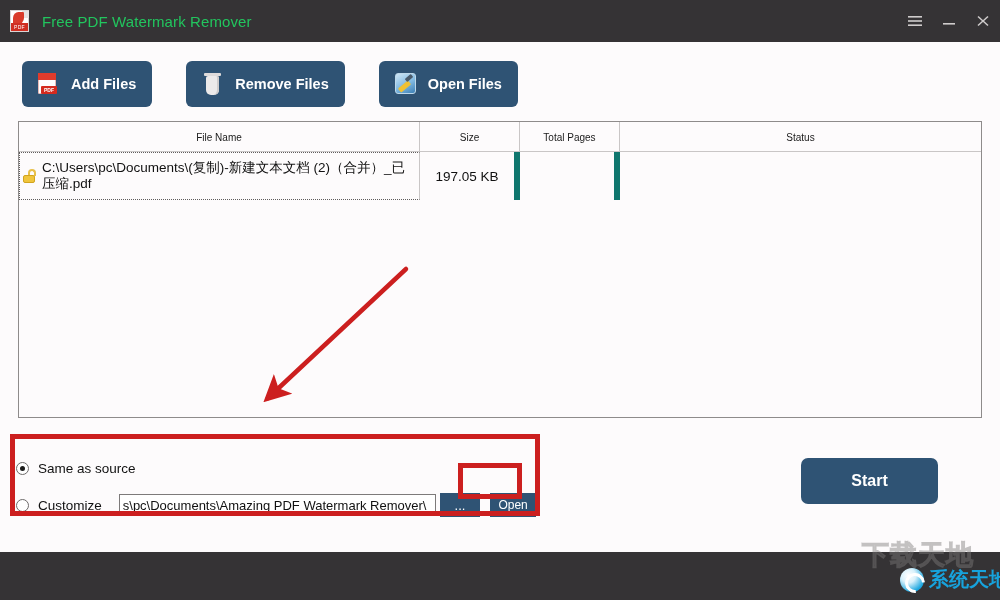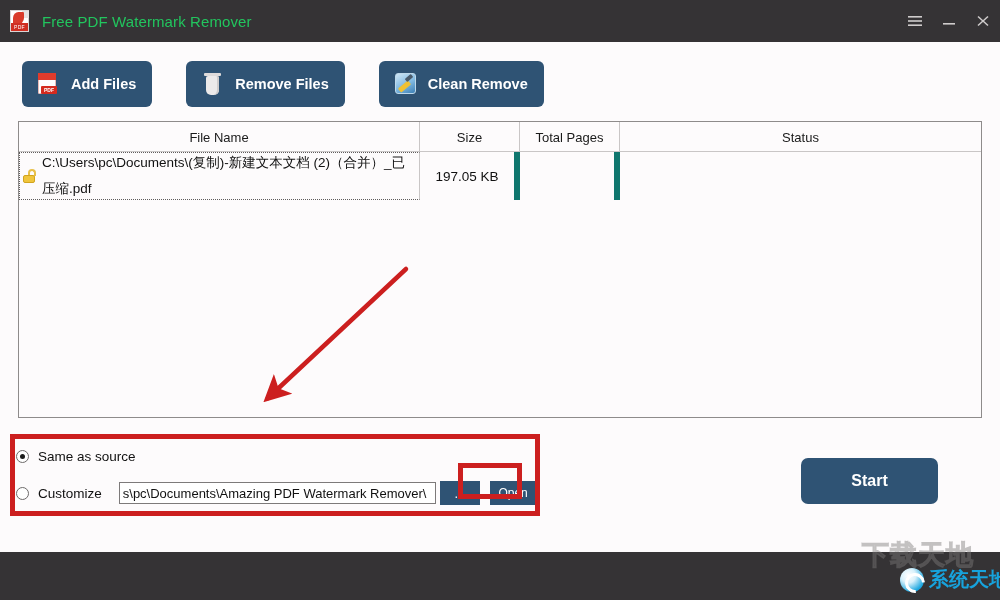--- a/index.html
+++ b/index.html
@@ -184,21 +184,21 @@
   .thead {
     display: flex;
     height: 30px;
     border-bottom: 1px solid #c9c6c6;
     background: #fdfbfc;
   }
   .th {
     display: flex;
     align-items: center;
     justify-content: center;
-    font-size: 13px;
+    font-size: 10px;
     color: #1a1a1a;
     border-right: 1px solid #c9c6c6;
     height: 30px;
   }
   .th:last-child { border-right: none; }
   .col-name  { width: 401px; }
   .col-size  { width: 100px; }
   .col-pages { width: 100px; }
   .col-status{ width: 361px; }
 
@@ -238,40 +238,40 @@
     border-radius: 2px;
   }
   .lockicon .shackle {
     position: absolute; left: 5px; top: 0;
     width: 8px; height: 7px;
     border: 2px solid #e8c04a;
     border-bottom: none;
     border-radius: 5px 5px 0 0;
   }
   .fname {
-    line-height: 26px;
+    line-height: 16px;
     word-break: break-all;
   }
   .tbody-rest {
     height: 217px;
     background: #fdfbfc;
   }
 
   
   .options {
     position: absolute;
     left: 16px; top: 440px;
     width: 520px; height: 74px;
   }
   .optrow {
     display: flex;
     align-items: center;
     height: 26px;
   }
-  .optrow.r1 { margin-top: 3px; text-align: center; }
+  .optrow.r1 { margin-top: 15px; text-align: center; }
   .optrow.r2 { margin-top: 11px; }
 
   .radio {
     width: 13px; height: 13px;
     border: 1px solid #6d6a6a;
     border-radius: 50%;
     background: #fff;
     position: relative;
     flex: none;
     margin-right: 9px;
@@ -459,21 +459,21 @@
       </span>
       <span>Remove Files</span>
     </button>
 
     <button class="tbtn">
       <span class="ticon ic-clean">
         <span class="tile"></span>
           <span class="brush"></span>
           <span class="handle"></span>
       </span>
-      <span>Clean Remove</span>
+      <span>Open Files</span>
     </button>
   </div>
 
   <div class="filelist">
 
     <div class="thead">
       <div class="th col-name">File Name</div>
       <div class="th col-size">Size</div>
       <div class="th col-pages">Total Pages</div>
       <div class="th col-status">Status</div>

